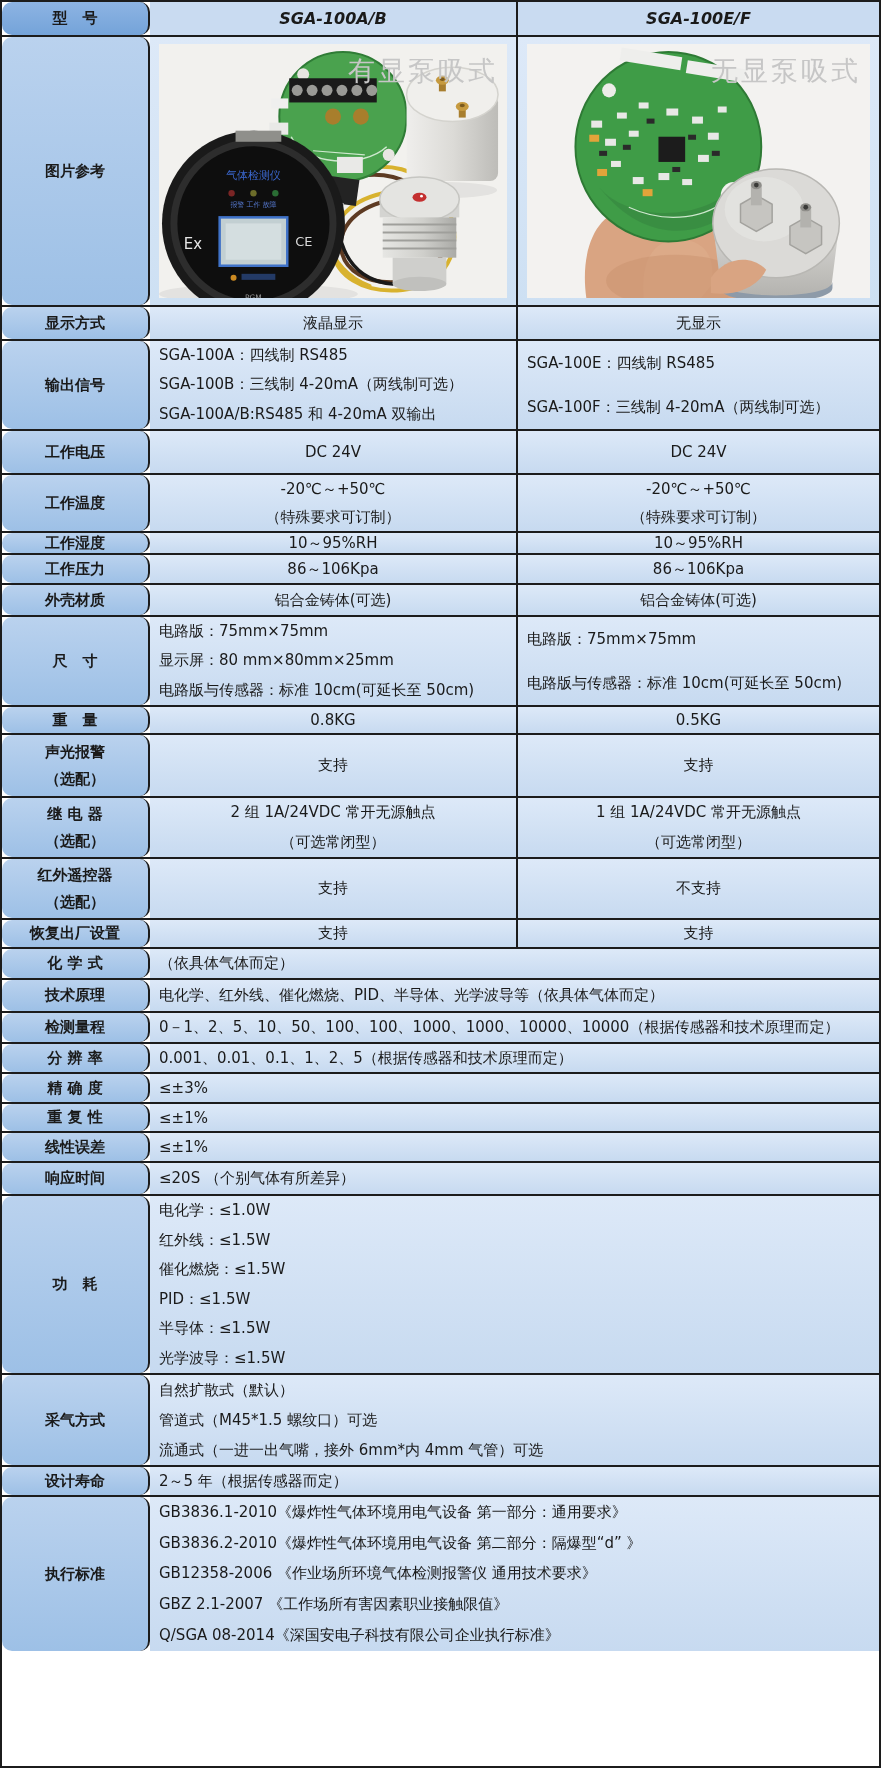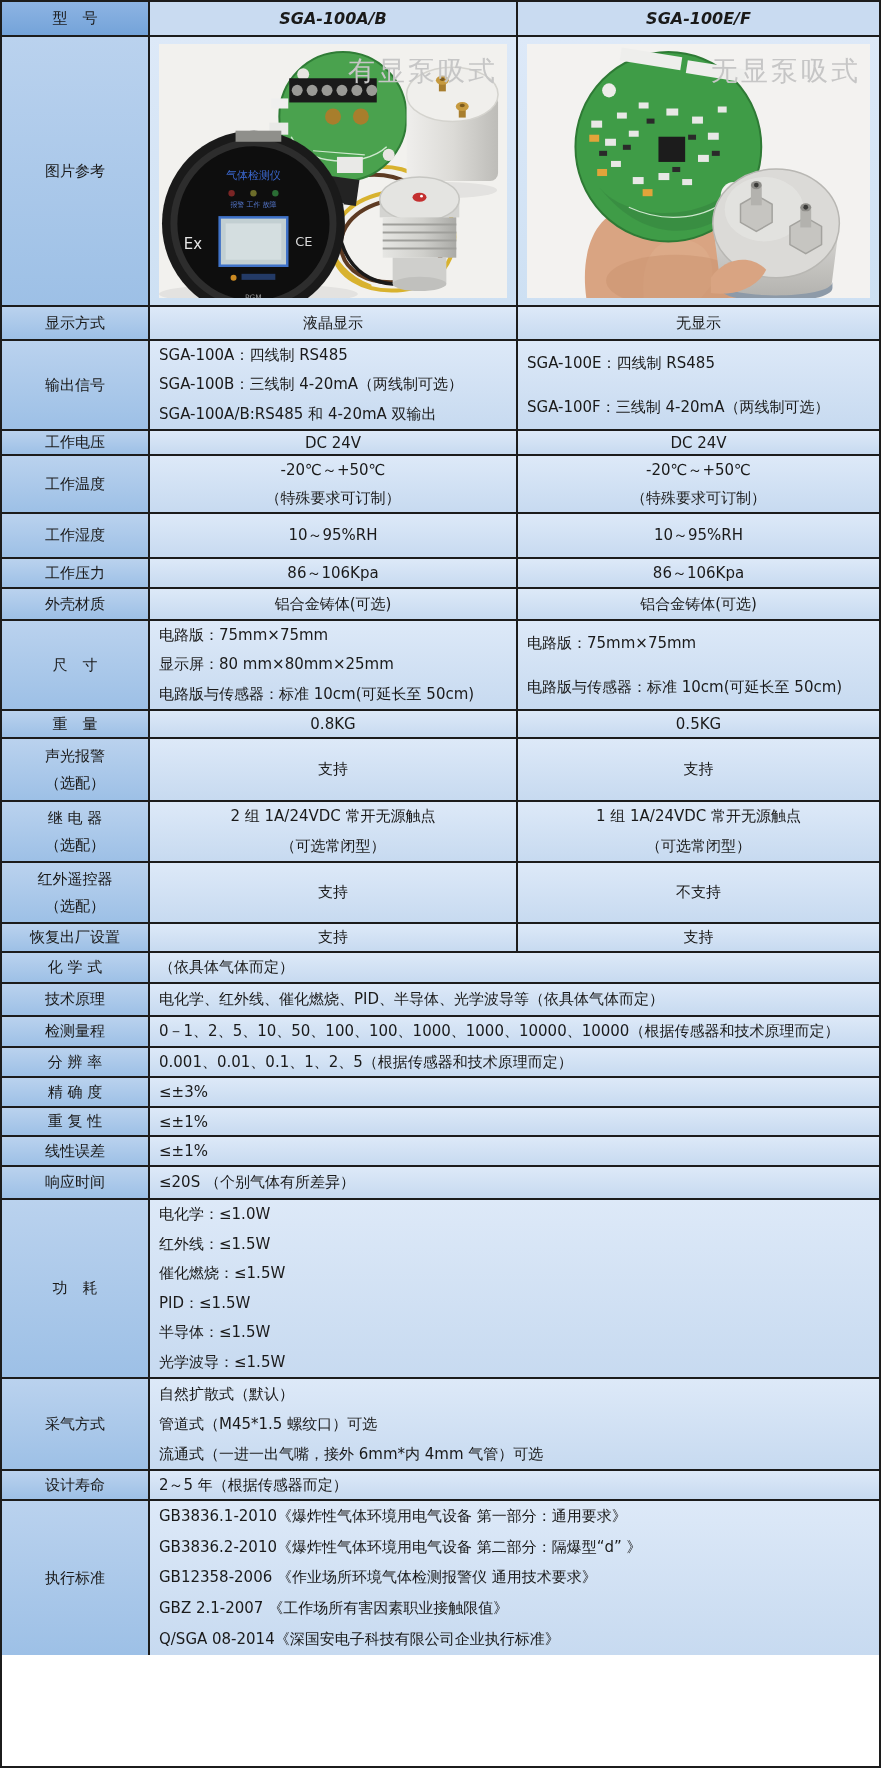--- a/index.html
+++ b/index.html
@@ -3,21 +3,21 @@
 <meta charset="utf-8">
 <style>
   html,body{margin:0;padding:0;background:#ffffff;}
   body{font-family:"DejaVu Sans","Liberation Sans",sans-serif;font-size:15px;color:#1a1a1a;}
   .tbl{width:881px;height:1768px;border:2px solid #1c1c1c;box-sizing:border-box;background:#fff;}
   .row{display:flex;box-sizing:border-box;}
   .row + .row{border-top:2px solid #1c1c1c;}
   .lbl{flex:0 0 148px;box-sizing:border-box;border-right:2px solid #1c1c1c;
        display:flex;flex-direction:column;align-items:center;justify-content:center;
        background:linear-gradient(180deg,#bad2ee 0%,#9dc0e6 100%);
-       font-weight:normal;text-align:center;line-height:1.75;}
+       font-weight:bold;text-align:center;line-height:1.75;border-radius:10px;}
   .cell{box-sizing:border-box;display:flex;flex-direction:column;justify-content:space-around;
         background:linear-gradient(180deg,#dde9f8 0%,#c7daf0 100%);}
   .c2{flex:0 0 368px;border-right:2px solid #1c1c1c;}
   .c3{flex:1 1 auto;}
   .sp{flex:1 1 auto;}
   .cen{align-items:center;text-align:center;}
   .lft{align-items:flex-start;text-align:left;padding-left:9px;padding-right:4px;}
   .ln{white-space:nowrap;}
   .hdr .lbl{background:linear-gradient(180deg,#8db4e3 0%,#74a3d9 100%);}
   .hdr .cell{background:#c9dbf1;font-weight:bold;font-size:16px;font-style:italic;}
@@ -263,21 +263,21 @@
       <div class="ln">SGA-100A：四线制 RS485</div>
       <div class="ln">SGA-100B：三线制 4-20mA（两线制可选）</div>
       <div class="ln">SGA-100A/B:RS485 和 4-20mA 双输出</div>
     </div>
     <div class="cell c3 lft">
       <div class="ln">SGA-100E：四线制 RS485</div>
       <div class="ln">SGA-100F：三线制 4-20mA（两线制可选）</div>
     </div>
   </div>
 
-  <div class="row" style="height:25px">
+  <div class="row" style="height:44px">
     <div class="lbl">
         <div>工作电压</div>
       </div>
     <div class="cell c2 cen">
         <div class="ln">DC 24V</div>
       </div>
     <div class="cell c3 cen">
         <div class="ln">DC 24V</div>
       </div>
   </div>
@@ -289,21 +289,21 @@
     <div class="cell c2 cen">
       <div class="ln">-20℃～+50℃</div>
       <div class="ln">（特殊要求可订制）</div>
     </div>
     <div class="cell c3 cen">
       <div class="ln">-20℃～+50℃</div>
       <div class="ln">（特殊要求可订制）</div>
     </div>
   </div>
 
-  <div class="row" style="height:45px">
+  <div class="row" style="height:22px">
     <div class="lbl">
         <div>工作湿度</div>
       </div>
     <div class="cell c2 cen">
         <div class="ln">10～95%RH</div>
       </div>
     <div class="cell c3 cen">
         <div class="ln">10～95%RH</div>
       </div>
   </div>

